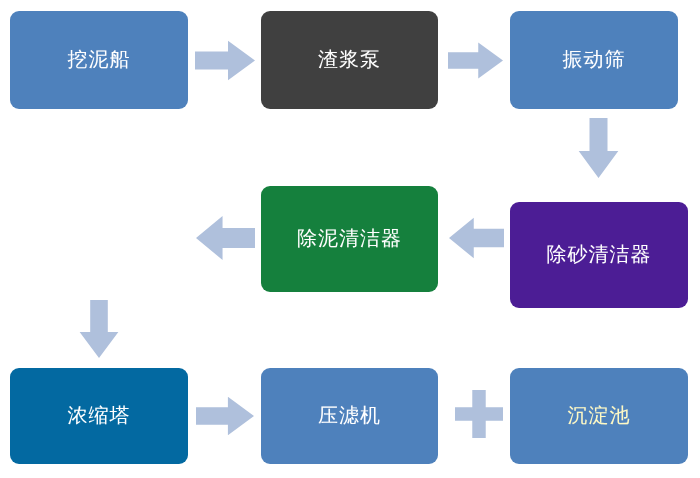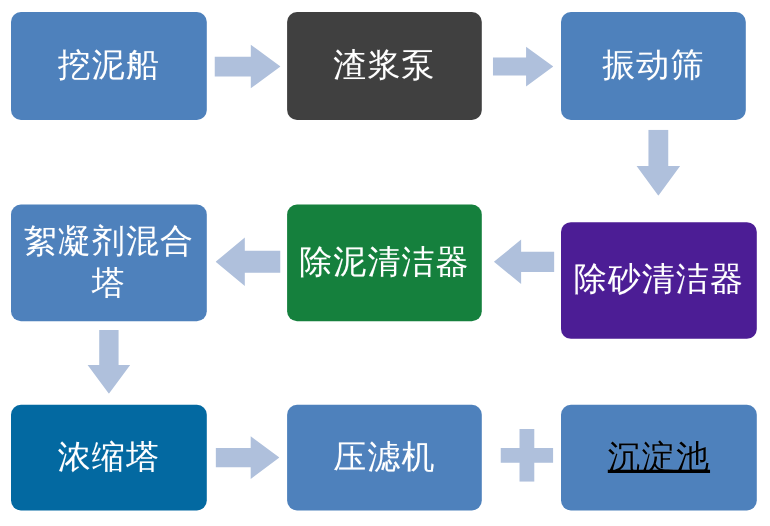--- a/index.html
+++ b/index.html
@@ -20,21 +20,21 @@
   .node {
     position: absolute;
     background: #4E81BC;
     border-radius: 9px;
     color: #ffffff;
     display: flex;
     align-items: center;
     justify-content: center;
     text-align: center;
     line-height: 1.28;
-    font-size: 30px;
+    font-size: 20px;
     letter-spacing: 1px;
     box-sizing: border-box;
     padding: 4px 0;
     text-shadow: 0 0 1px rgba(255,255,255,0.25);
   }
   .node-label {
     display: block;
     width: 100%;
   }
   
@@ -96,31 +96,28 @@
     </div>
     <div class="node" style="left: 10px; top: 11px; width: 178px; height: 98px; background: rgb(78, 129, 188); color: rgb(255, 255, 255);">
       <span class="node-label" style="white-space: nowrap;">挖泥船</span>
     </div>
     <div class="node" style="left: 261px; top: 11px; width: 177px; height: 98px; background: #404040; color: rgb(255, 255, 255);">
       <span class="node-label" style="white-space: nowrap;">渣浆泵</span>
     </div>
     <div class="node" style="left: 510px; top: 11px; width: 168px; height: 98px; background: rgb(78, 129, 188); color: rgb(255, 255, 255); justify-content: flex-end;">
       <span class="node-label" style="white-space: nowrap;">振动筛</span>
     </div>
-    <div class="node" style="left: 10px; top: 186px; width: 178px; height: 106px; background: rgb(78, 129, 188); color: rgb(255, 255, 255);">
-      <span class="node-label" style="white-space: normal;">絮凝剂混合塔</span>
-    </div>
     <div class="node" style="left: 261px; top: 186px; width: 177px; height: 106px; background: #15803d; color: rgb(255, 255, 255);">
       <span class="node-label" style="white-space: normal;">除泥清洁器</span>
     </div>
     <div class="node" style="left: 510px; top: 186px; width: 178px; height: 106px; background: #4c1d95; color: rgb(255, 255, 255); margin-top: 16px;">
       <span class="node-label" style="white-space: normal;">除砂清洁器</span>
     </div>
     <div class="node" style="left: 10px; top: 368px; width: 178px; height: 96px; background: #0369a1; color: rgb(255, 255, 255);">
       <span class="node-label" style="white-space: nowrap;">浓缩塔</span>
     </div>
     <div class="node" style="left: 261px; top: 368px; width: 177px; height: 96px; background: rgb(78, 129, 188); color: rgb(255, 255, 255);">
       <span class="node-label" style="white-space: nowrap;">压滤机</span>
     </div>
-    <div class="node" style="left: 510px; top: 368px; width: 178px; height: 96px; background: rgb(78, 129, 188); color: #000000; text-decoration: underline;">
+    <div class="node" style="left: 510px; top: 368px; width: 178px; height: 96px; background: rgb(78, 129, 188); color: #fef9c3;">
       <span class="node-label" style="white-space: nowrap;">沉淀池</span>
     </div>
   </div>
 
 </body></html>

